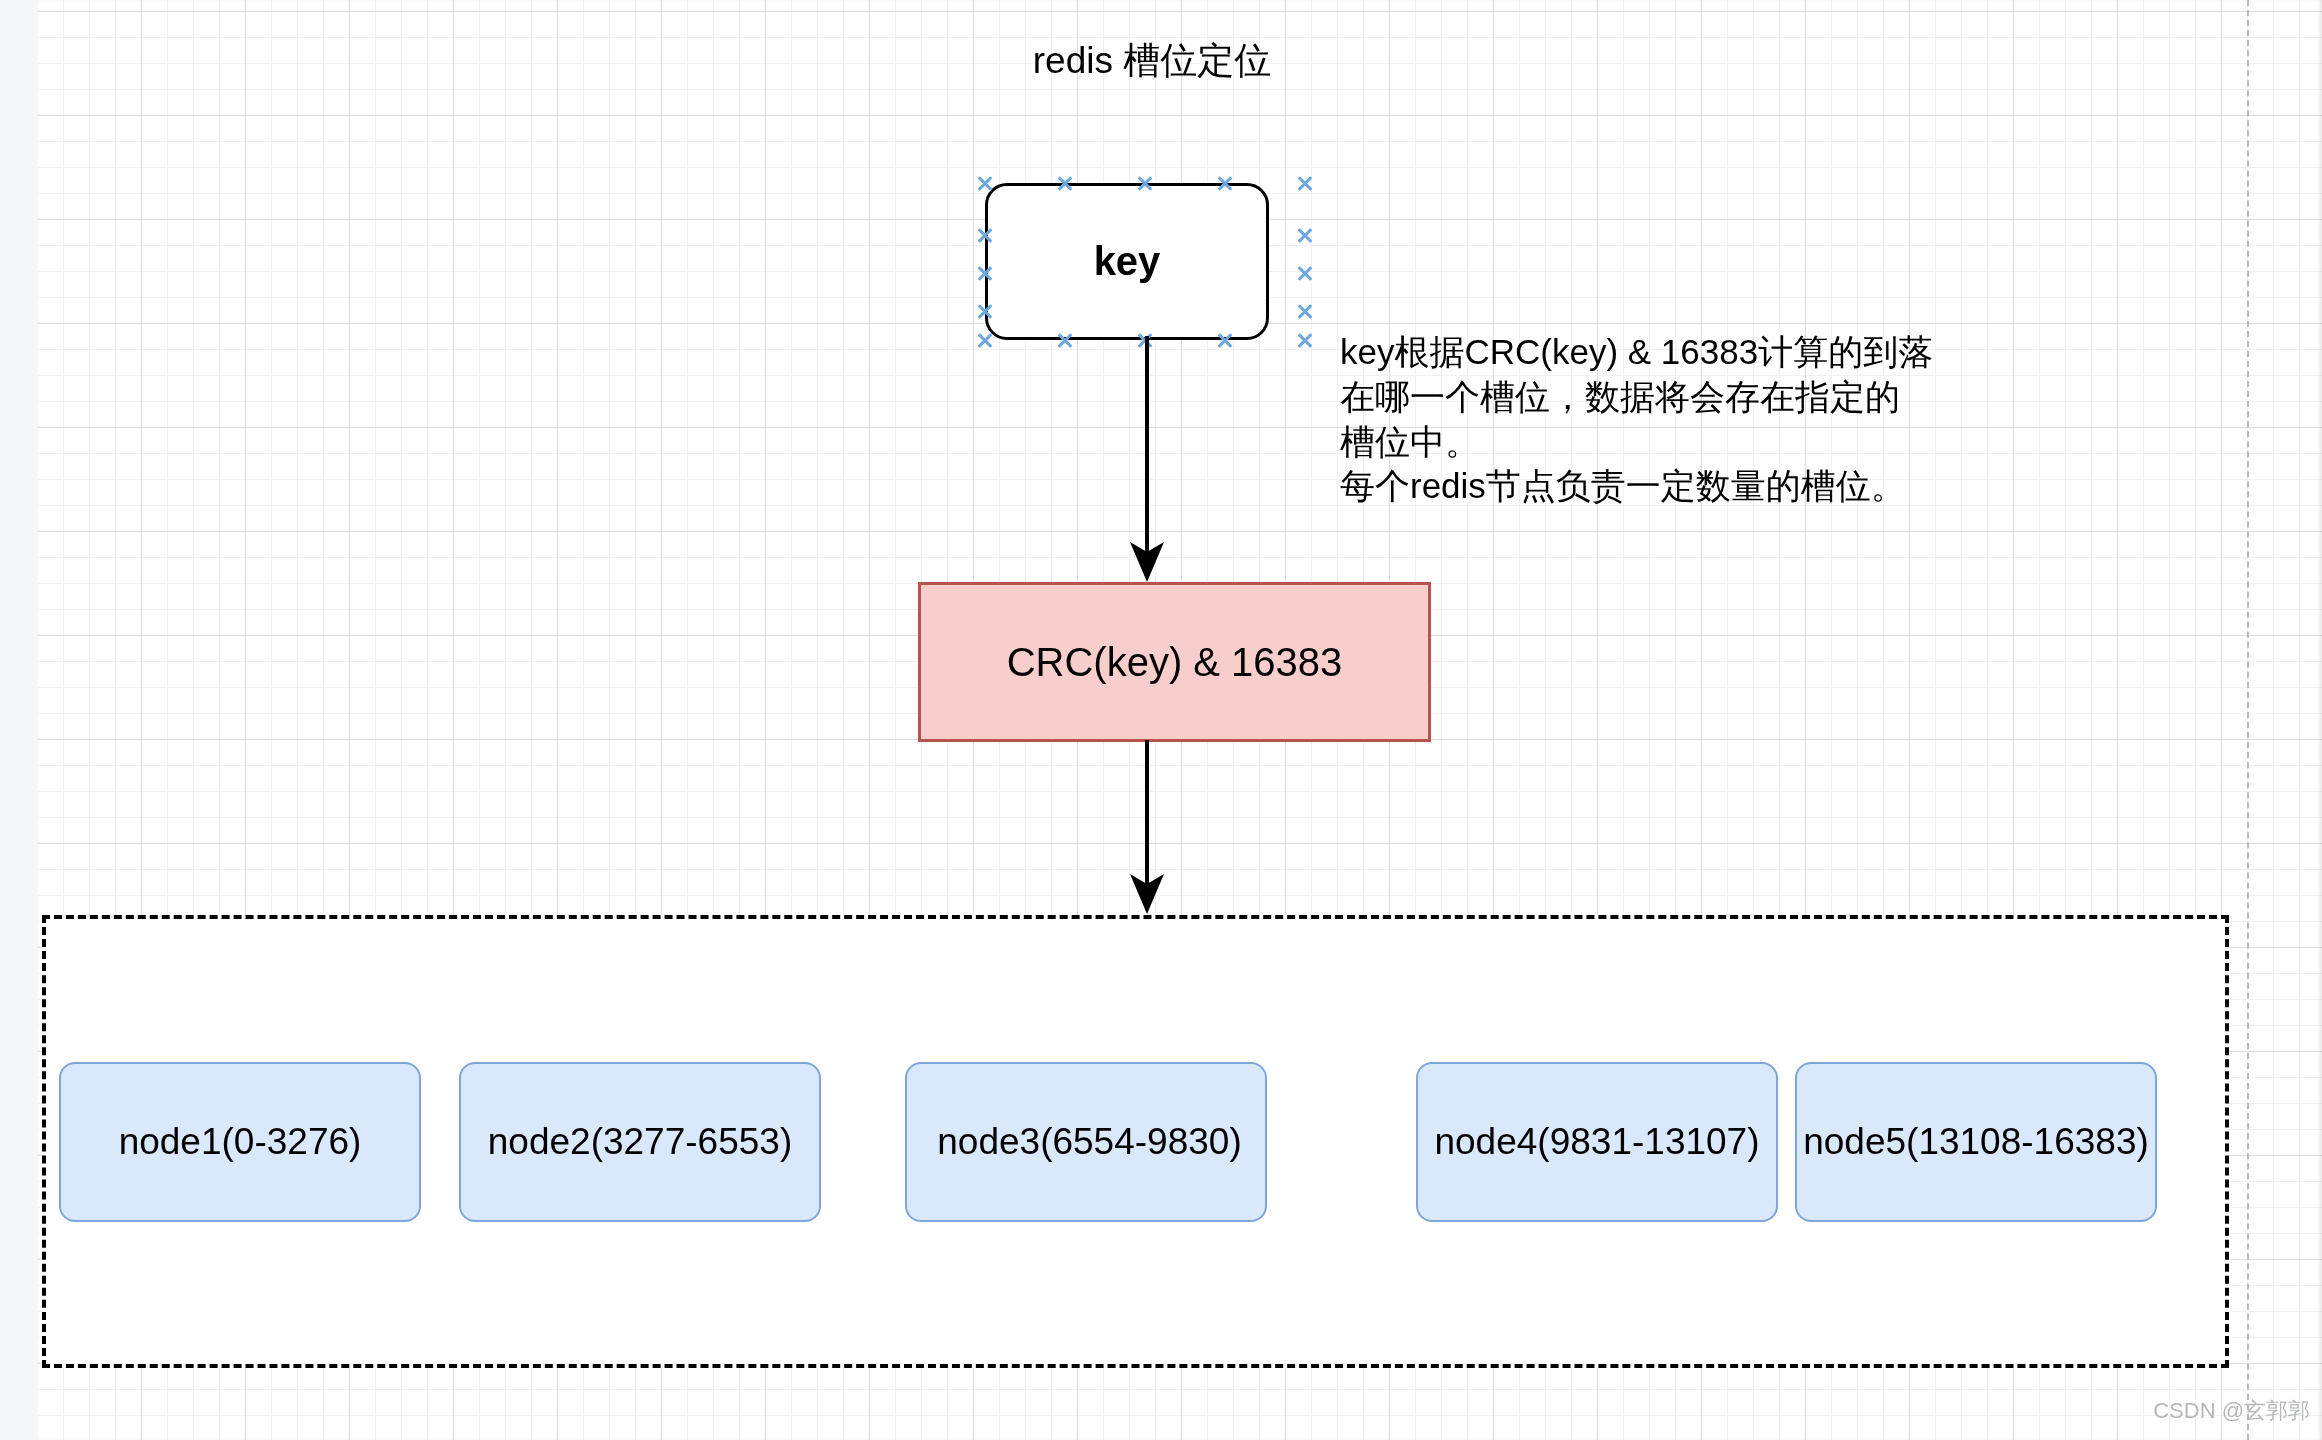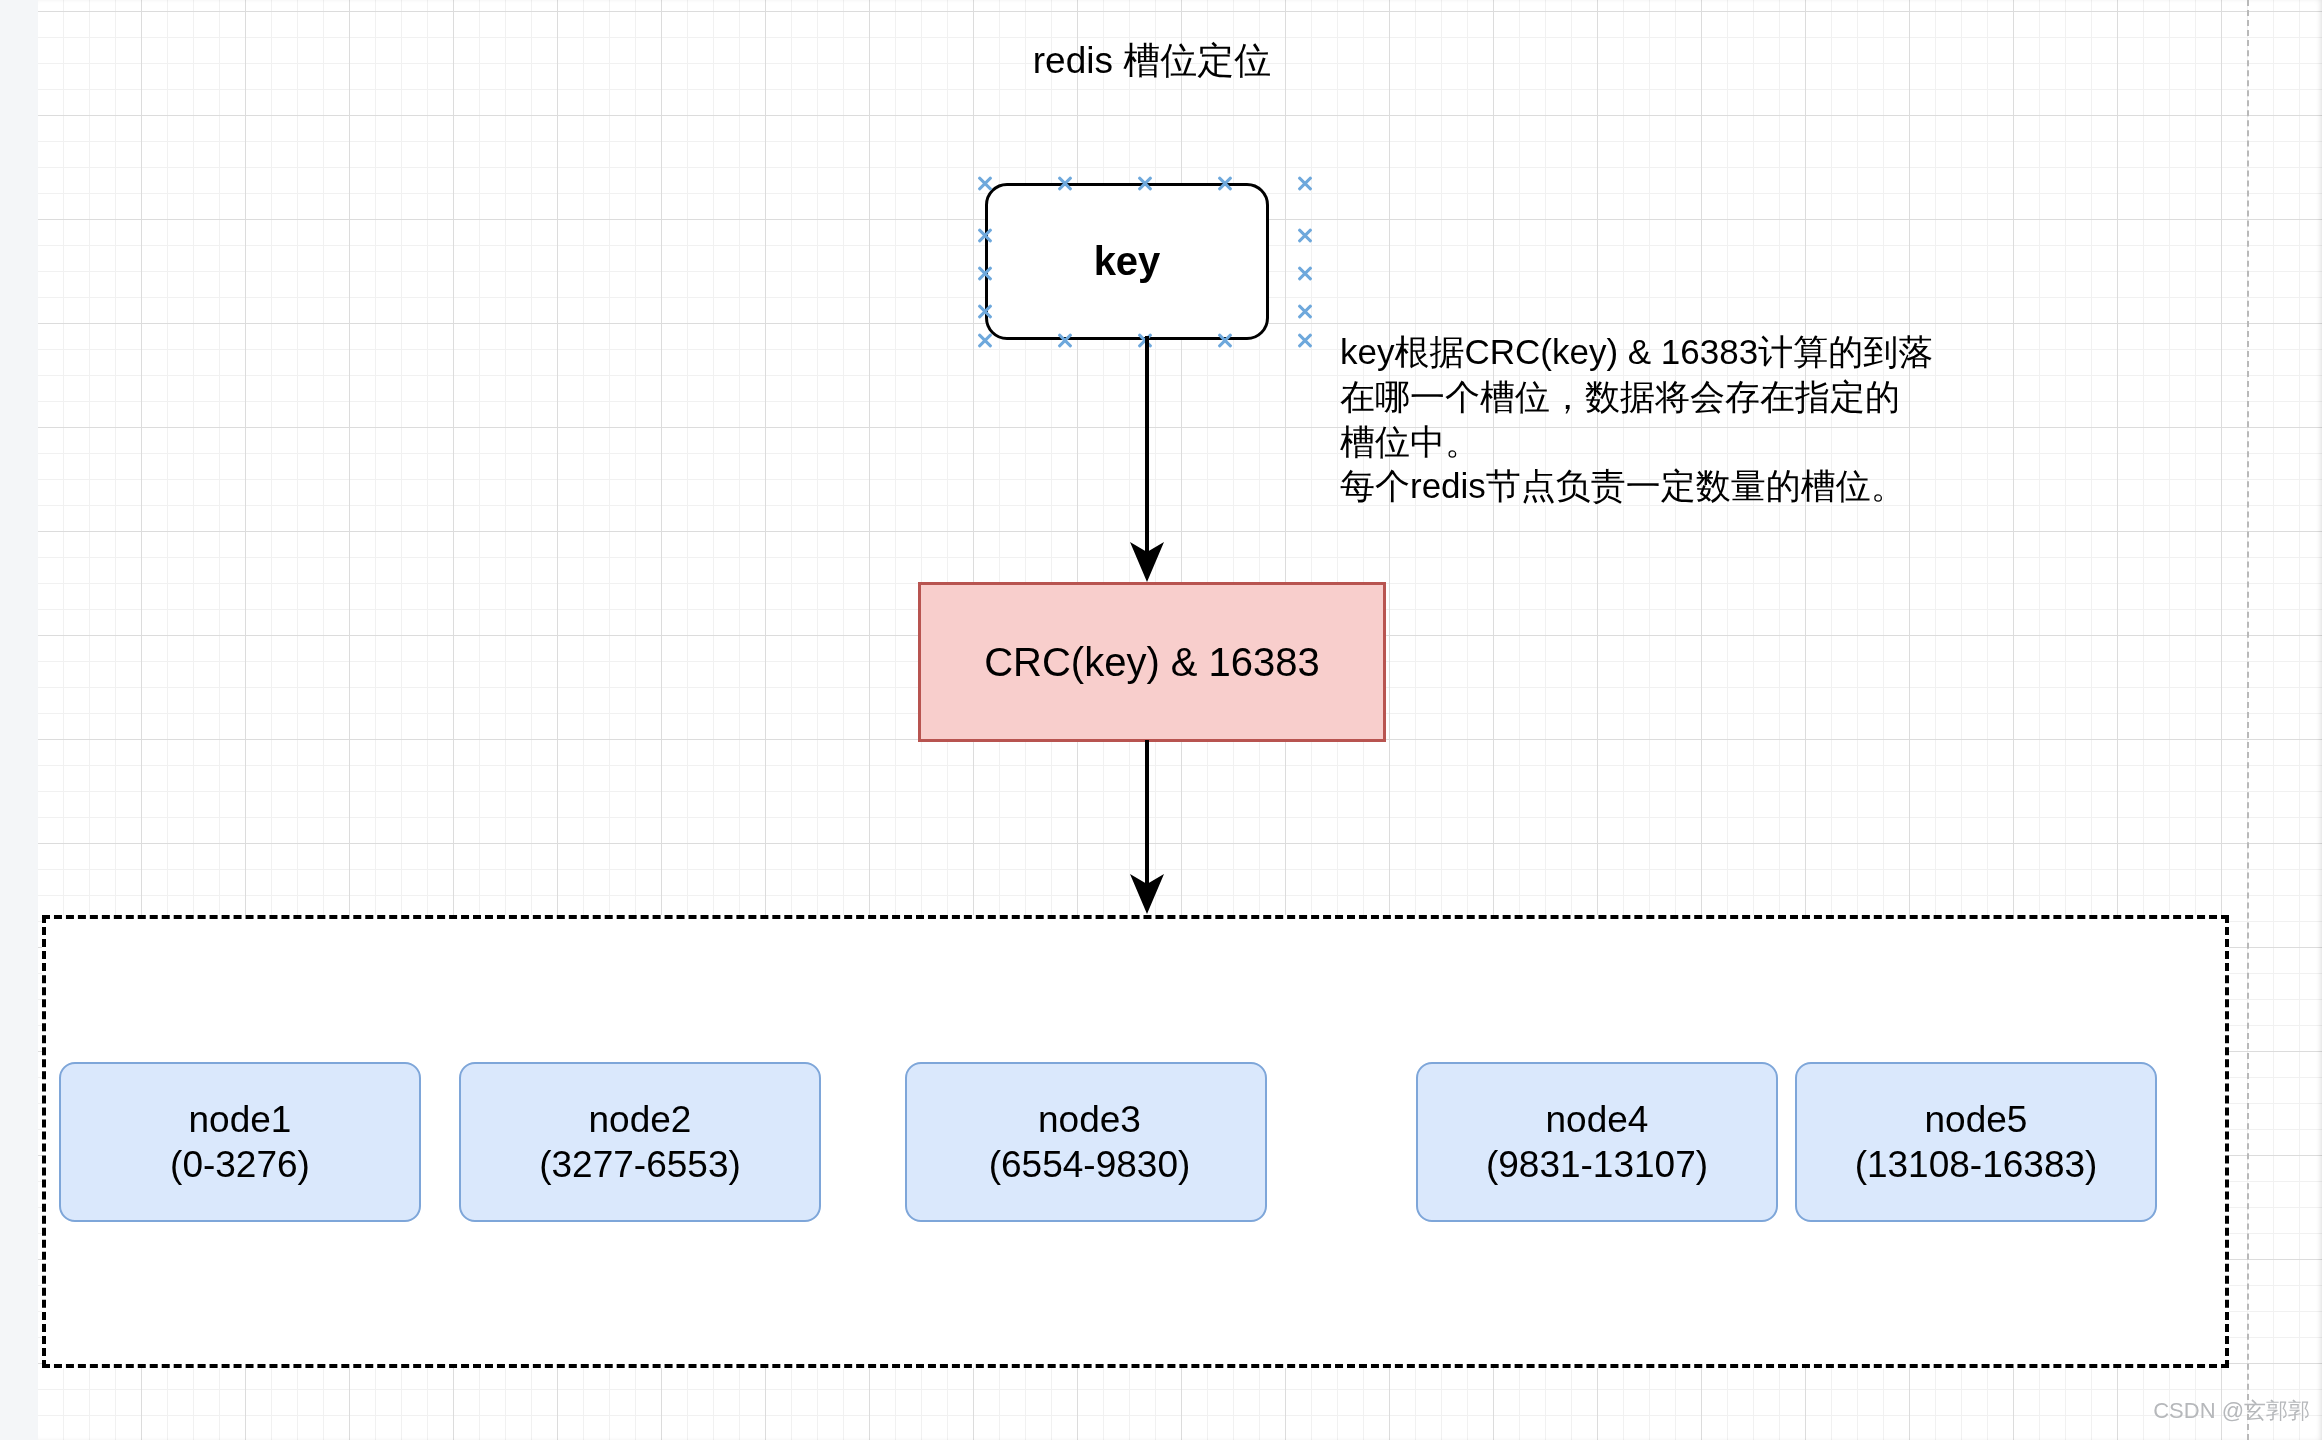--- a/index.html
+++ b/index.html
@@ -106,21 +106,21 @@
   .arrow-svg {
     position: absolute;
     overflow: visible;
   }
 
   
   #crc-node {
     position: absolute;
     left: 918px;
     top: 582px;
-    width: 468px;
+    width: 513px;
     height: 160px;
     background: #f8cecc;
     border: 3px solid #b85450;
     box-sizing: border-box;
     display: flex;
     align-items: center;
     justify-content: center;
     font-size: 40px;
     color: #000000;
   }
@@ -152,21 +152,21 @@
   .node-box {
     position: absolute;
     top: 143px;
     width: 362px;
     height: 160px;
     background: #dae8fc;
     border: 2px solid #7ea6d9;
     border-radius: 16px;
     box-sizing: border-box;
     display: flex;
-    flex-direction: column;
+    flex-direction: row;
     align-items: center;
     justify-content: center;
     font-size: 37px;
     color: #000000;
     line-height: 1.22;
   }
   .node-box .node-name { }
   .node-box .node-range { }
 
   #watermark {

